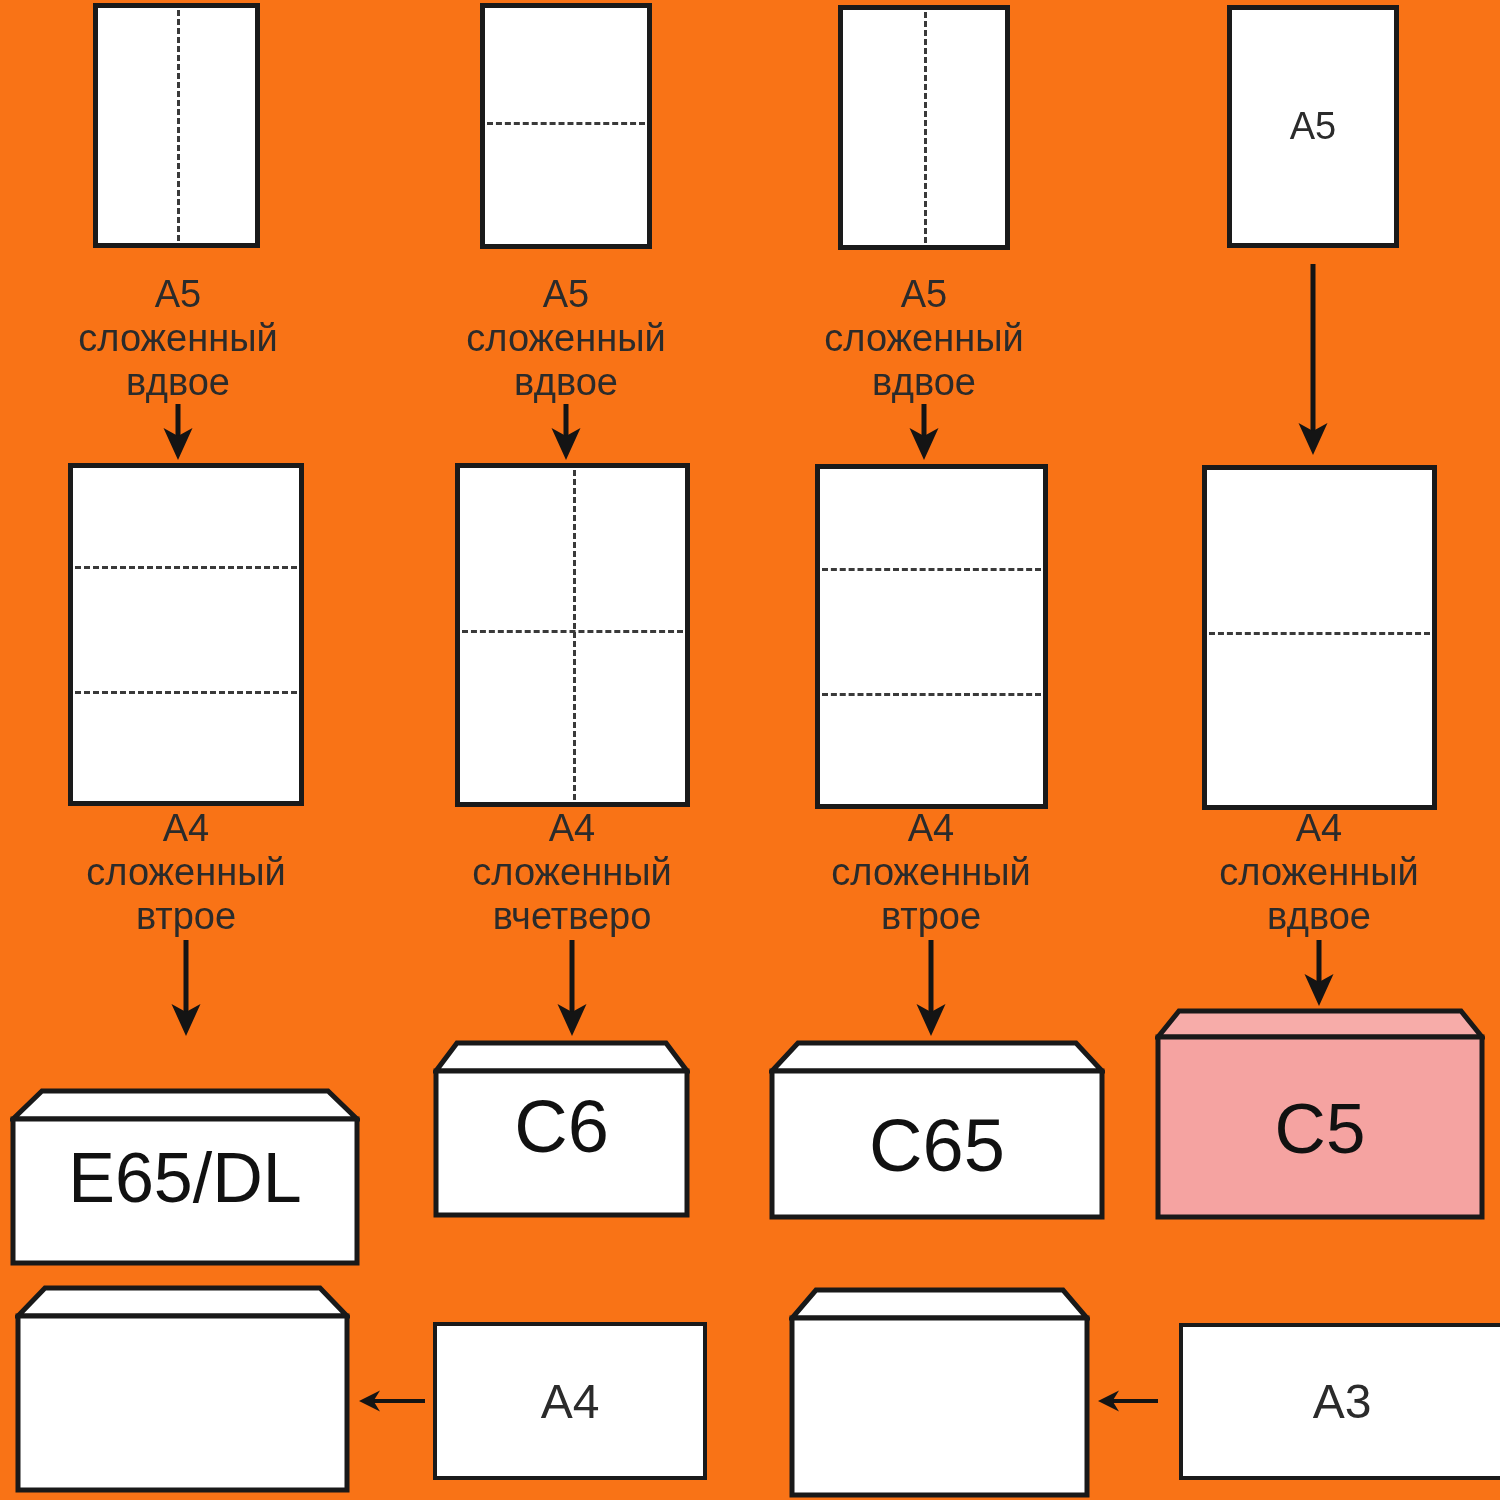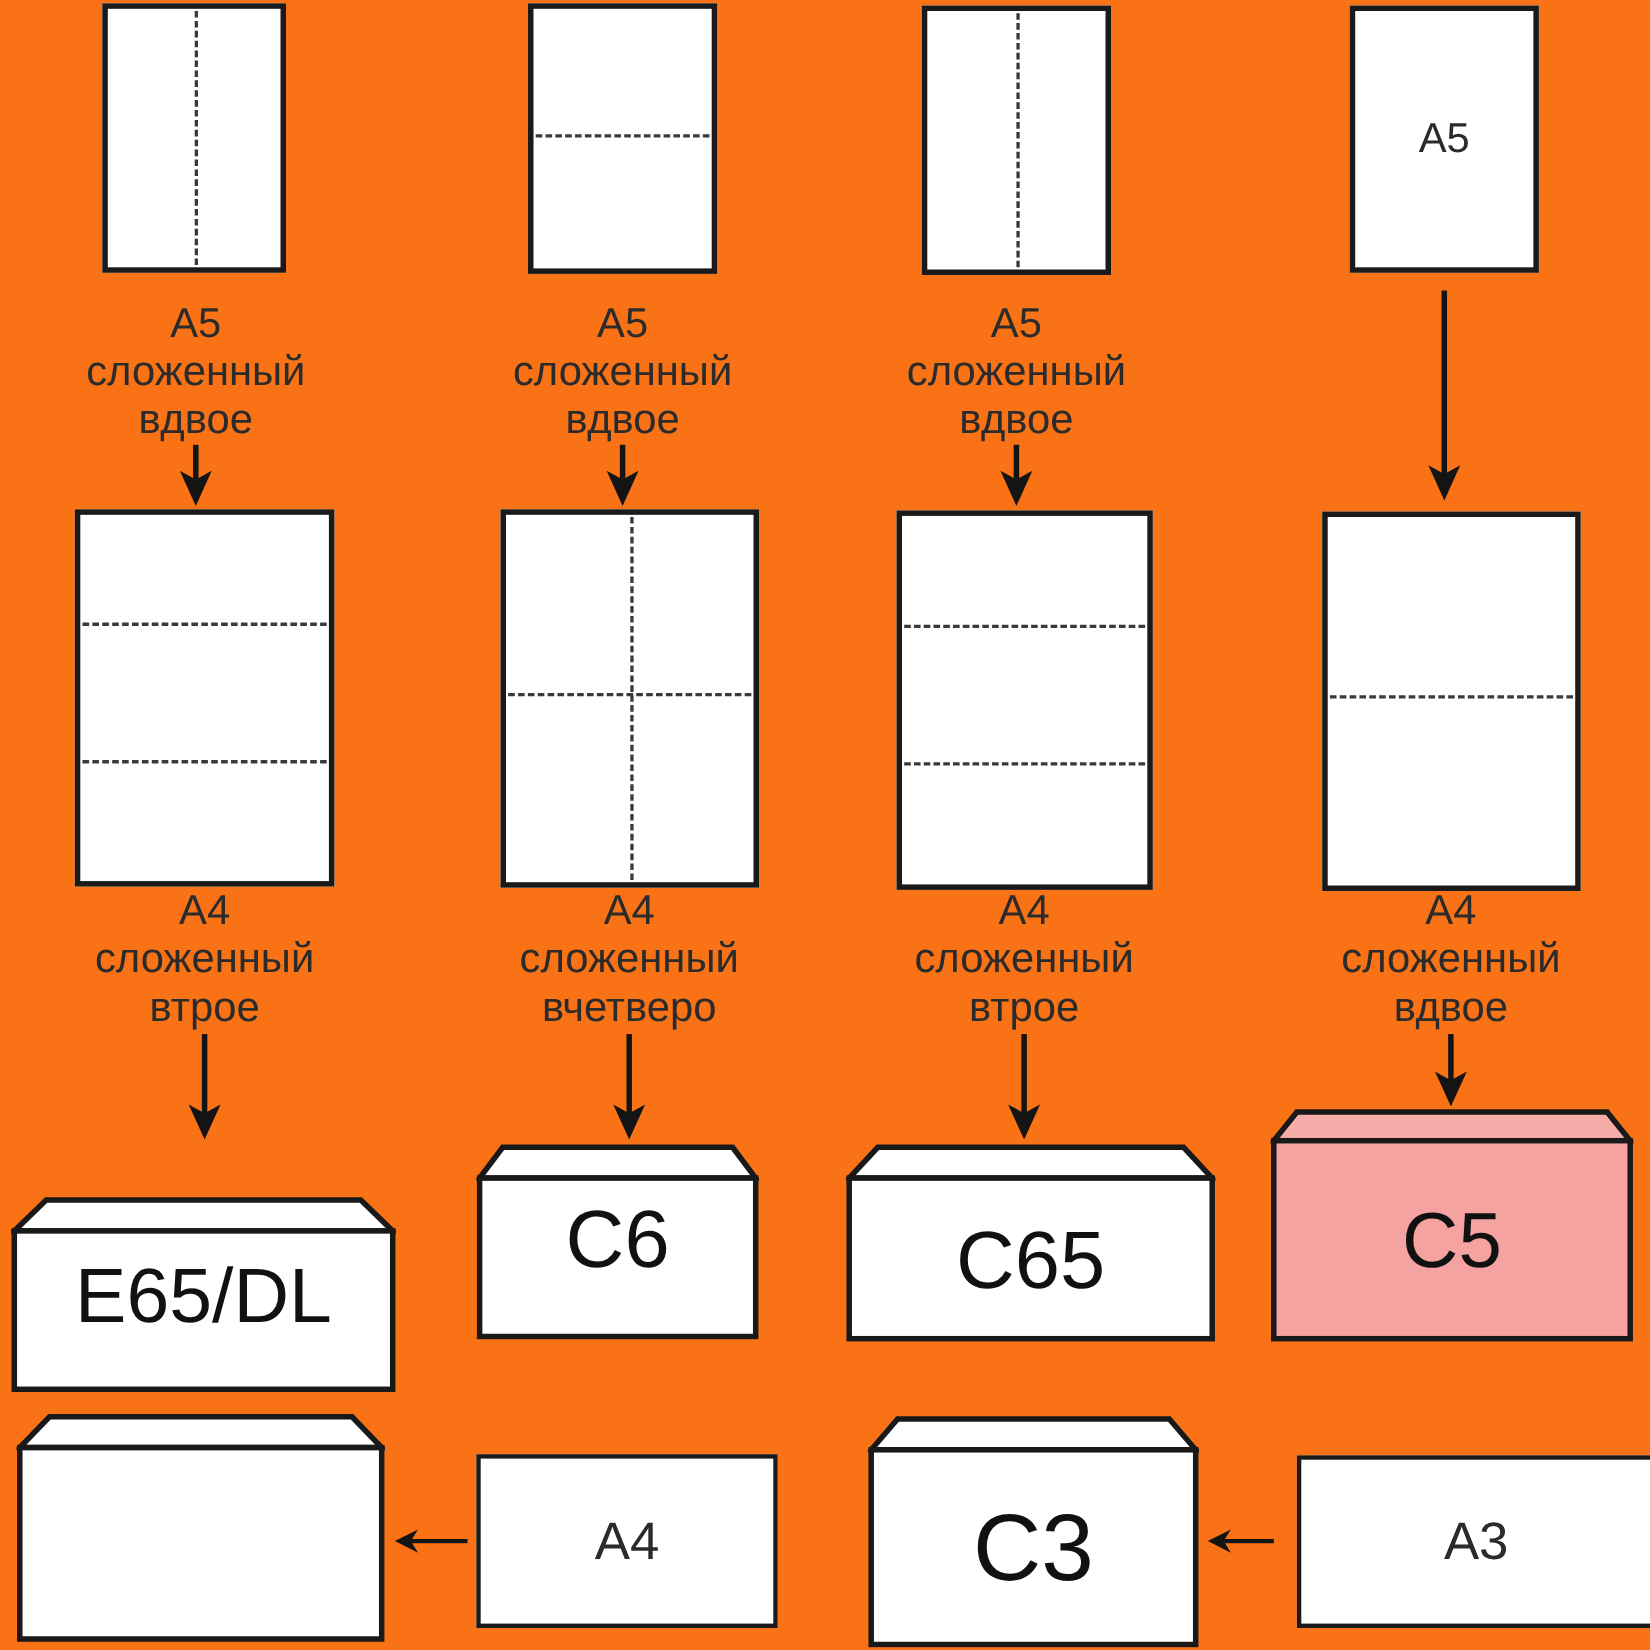--- a/index.html
+++ b/index.html
@@ -263,21 +263,20 @@
 
   <div class="sheet-rect" style="left:433px; top:1322px; width:274px; height:158px;">
     <span>А4</span>
   </div>
 
   <div class="envelope" style="left:789px; top:1287px; width:301px; height:211px;">
     <svg width="301" height="211" viewBox="0 0 301 211">
       <polygon class="env-shape-flap" points="27,3 274,3 298,31 3,31"></polygon>
       <rect class="env-shape-body" x="3" y="31" width="295" height="177"></rect>
     </svg>
-    <div class="env-label" style="top:30px; bottom:0; font-size:86px;">C3</div>
   </div>
 
   <div class="arrow" style="left:1096px; top:1386px;">
     <svg width="64" height="30" viewBox="0 0 64 30">
       <line x1="15" y1="15" x2="62" y2="15" stroke-width="4"></line>
       <polygon points="2,15 23,4.5 16.5,15 23,25.5"></polygon>
     </svg>
   </div>
 
   <div class="sheet-rect" style="left:1179px; top:1323px; width:326px; height:157px;">

